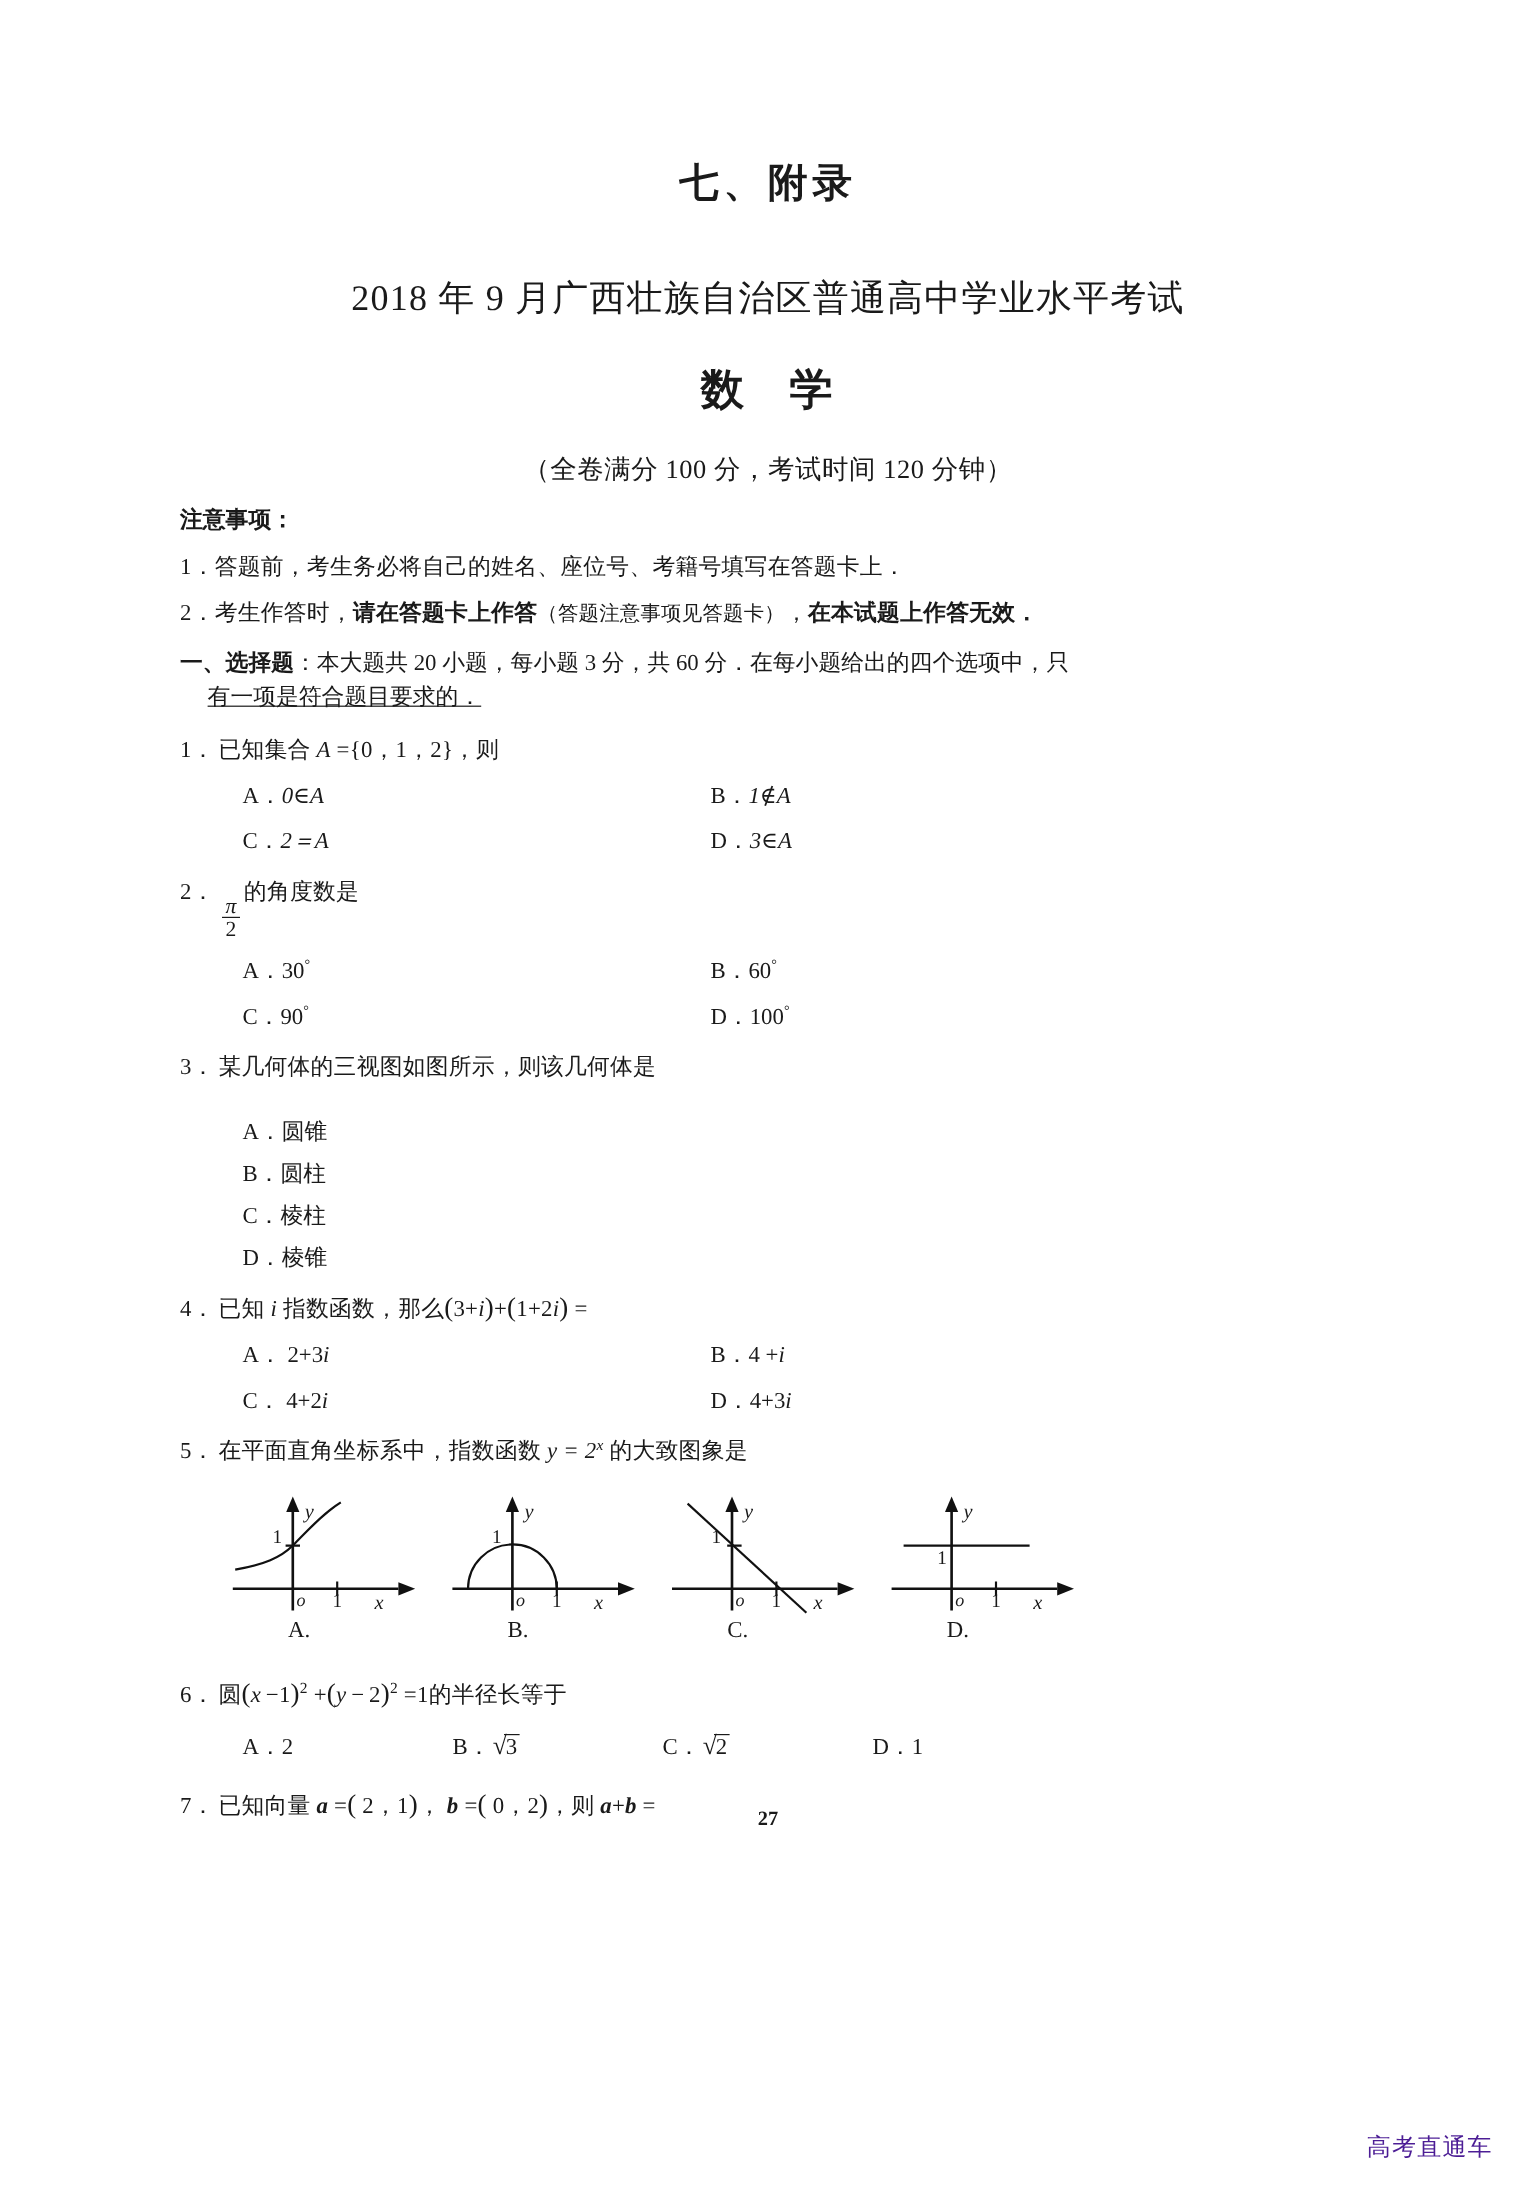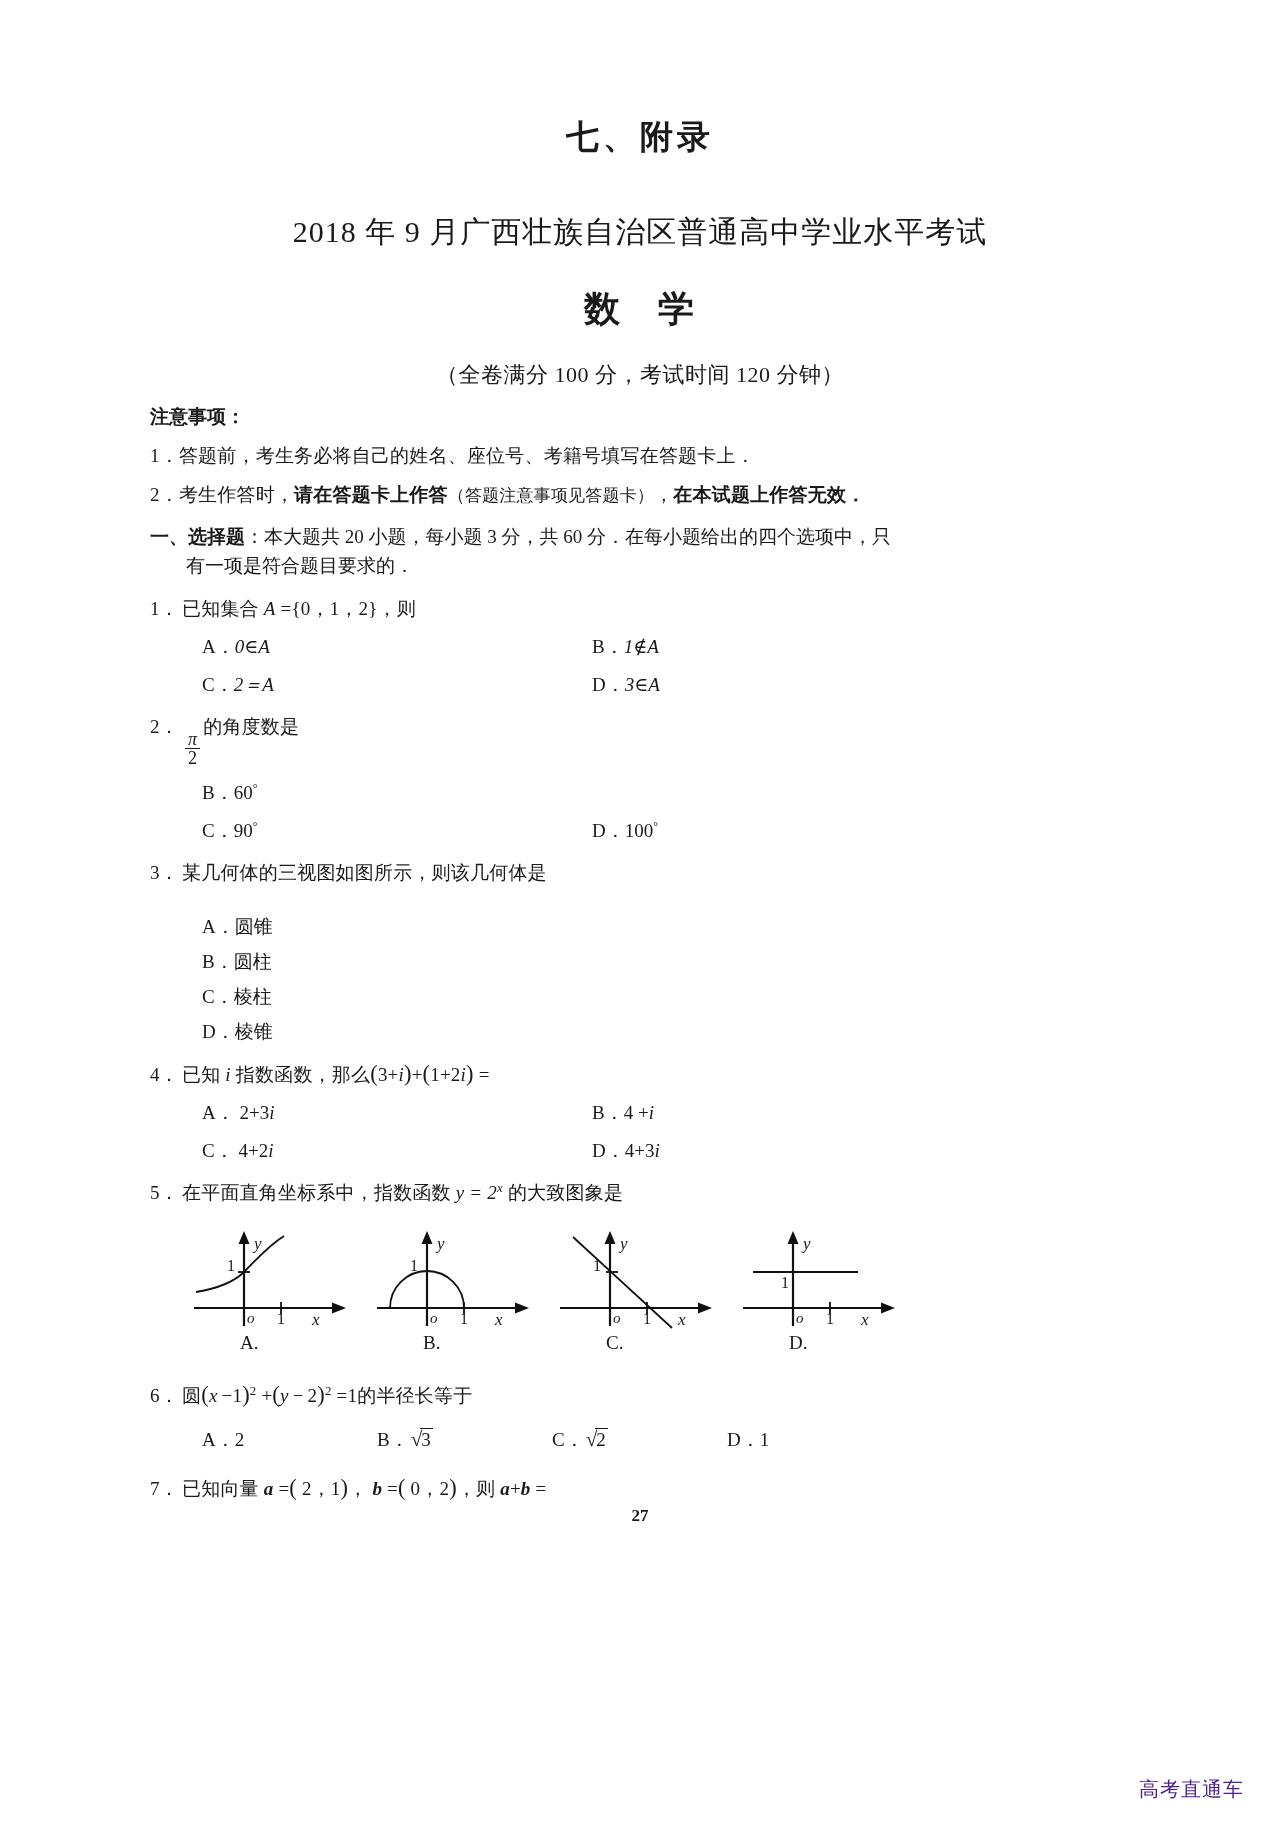--- a/index.html
+++ b/index.html
@@ -14,21 +14,21 @@
     font-family: "Liberation Serif", "DejaVu Serif", serif;
     color: #1a1a1a;
     overflow: hidden;
   }
   .page {
     position: absolute;
     left: 0; top: 0;
     width: 1280px;
     height: 1829px;
     box-sizing: border-box;
-    padding: 0 150px;
+    padding: 16px 150px;
   }
 
   
   .appendix-title {
     text-align: center;
     font-size: 33px;
     font-weight: bold;
     letter-spacing: 4px;
     margin-top: 118px;
     line-height: 1.2;
@@ -73,21 +73,22 @@
 
   .section-head {
     font-size: 19px;
     margin-top: 14px;
     line-height: 1.55;
     text-indent: 0;
   }
   .section-head .b { font-weight: bold; }
   .section-head .cont {
     display: block;
-    margin-left: 36px;
+    margin-left: 23px;
+    text-decoration: underline;
   }
 
   
   .q {
     font-size: 19px;
     margin-top: 16px;
     position: relative;
   }
   .q-stem {
     display: flex;
@@ -283,20 +284,21 @@
   <div class="q">
     <div class="q-stem">
       <span class="q-num">2．</span>
       <span class="q-text"><span class="frac">
             <span class="num it">π</span>
             <span class="den">2</span>
           </span><span>的角度数是</span></span>
     </div>
     <div class="opts">
       <div class="opt-row">
+        <span class="opt opt-a"><span>A．</span><span>30</span><span class="deg">°</span></span>
         <span class="opt"><span>B．</span><span>60</span><span class="deg">°</span></span>
       </div>
       <div class="opt-row">
         <span class="opt opt-c"><span>C．</span><span>90</span><span class="deg">°</span></span>
         <span class="opt"><span>D．</span><span>100</span><span class="deg">°</span></span>
       </div>
     </div>
   </div>
 
   <div class="q">

